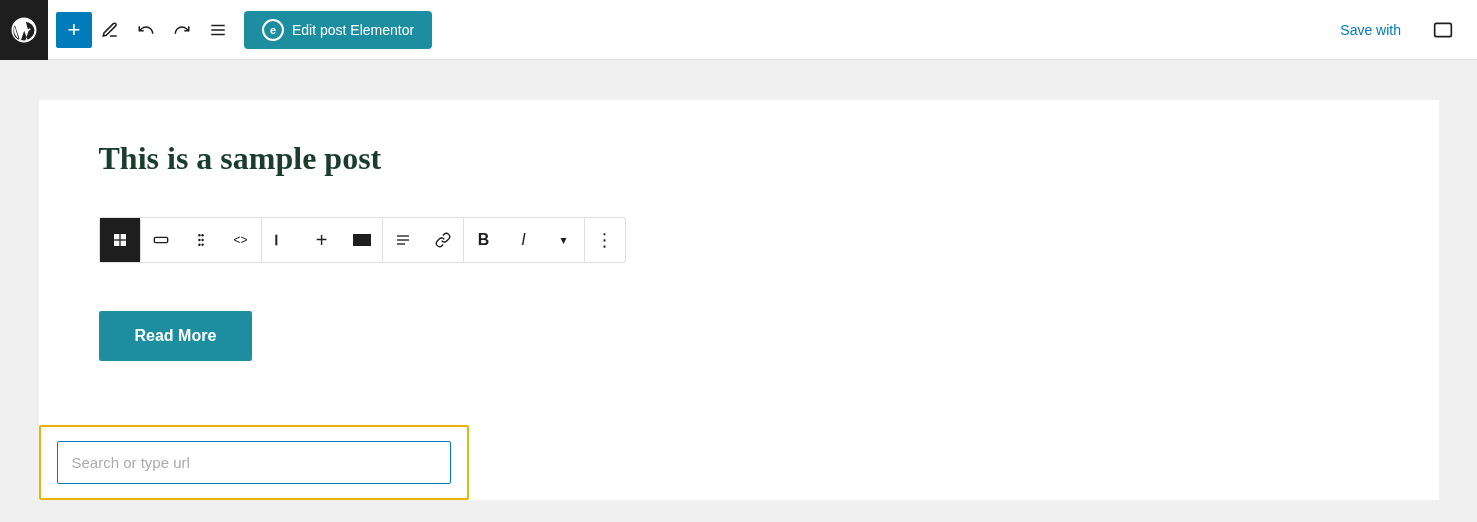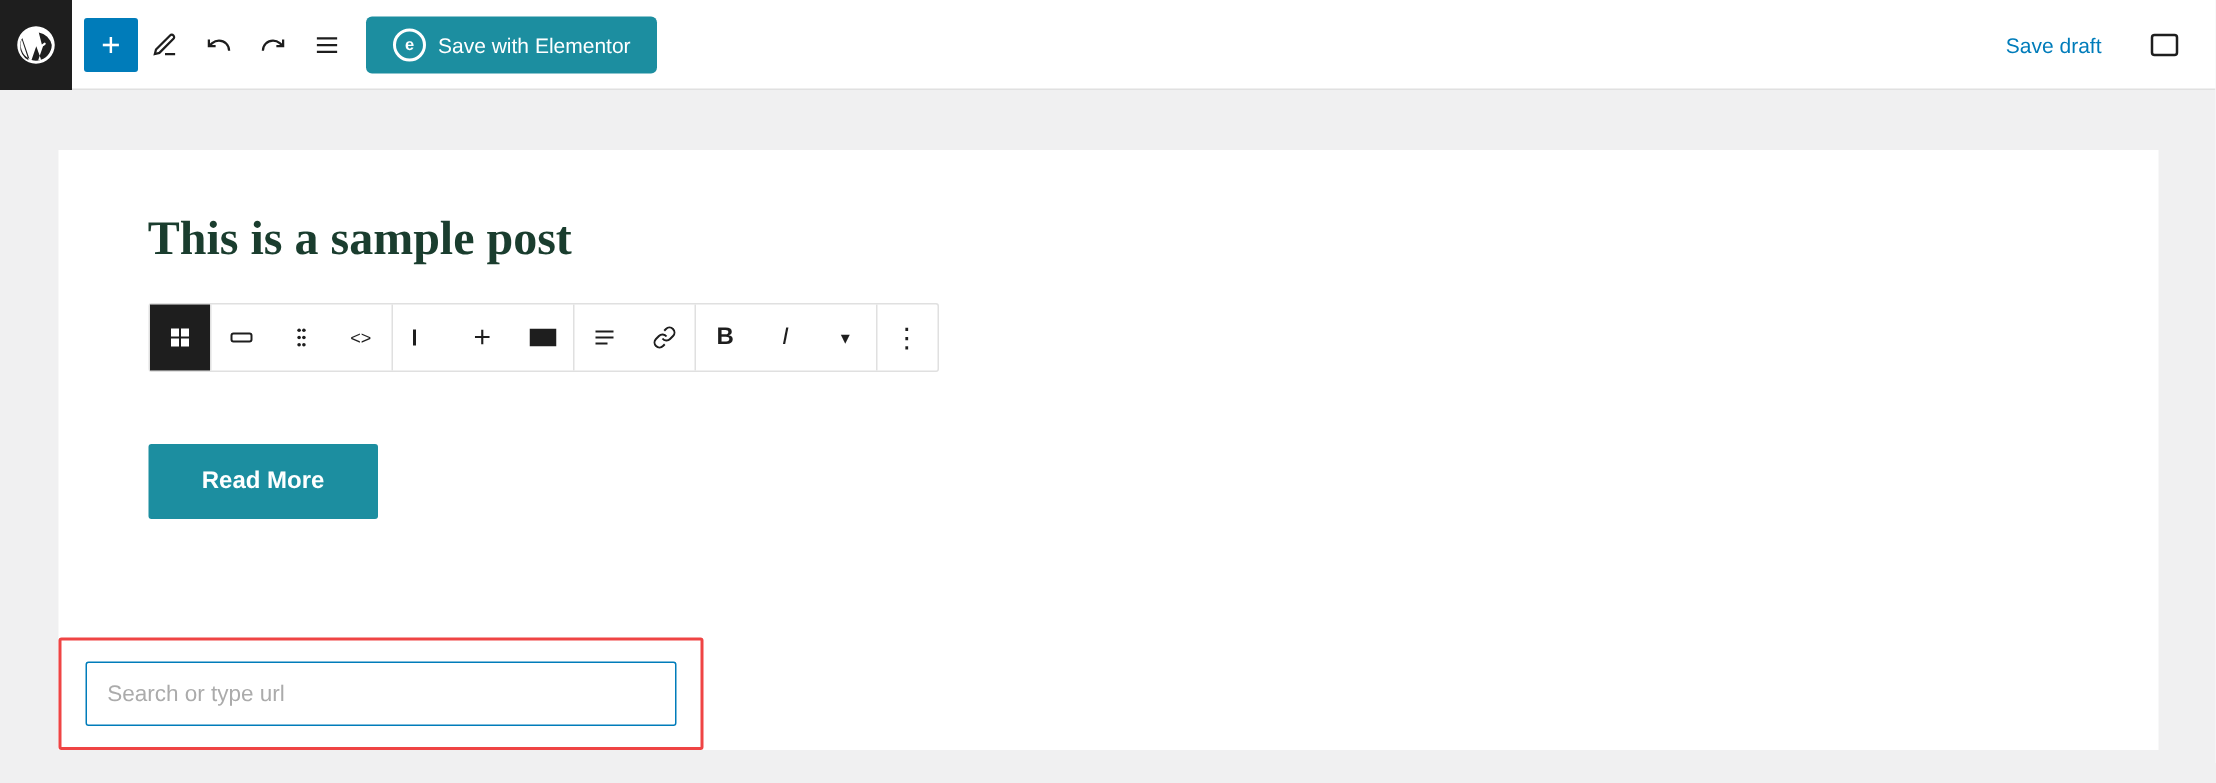--- a/index.html
+++ b/index.html
@@ -130,21 +130,21 @@
       max-width: 1400px;
       min-height: 400px;
       padding: 40px 60px 60px 60px;
       position: relative;
     }
 
     .post-title {
       font-size: 32px;
       font-weight: 700;
       color: #1a3d2e;
-      margin-bottom: 25px;
+      margin-bottom: 40px;
       font-family: Georgia, serif;
     }
 
     
     .block-toolbar {
       display: flex;
       align-items: center;
       border: 1px solid #e0e0e0;
       border-radius: 2px;
       background: #fff;
@@ -204,21 +204,21 @@
       display: inline-block;
       margin-top: 36px;
     }
 
     
     .url-popup {
       position: absolute;
       bottom: 0;
       left: 0;
       background: #fff;
-      border: 2px solid #ef4444;
+      border: 2px solid #eab308;
       border-radius: 2px;
       padding: 14px 16px;
       width: 430px;
       z-index: 100;
     }
 
     .url-input {
       width: 100%;
       border: 1.5px solid #007cba;
       border-radius: 2px;
@@ -270,25 +270,25 @@
       <line x1="3" y1="6" x2="21" y2="6"></line>
         <line x1="3" y1="12" x2="21" y2="12"></line>
         <line x1="3" y1="18" x2="21" y2="18"></line>
     </svg>
   </button>
 
   <button class="edit-elementor-btn">
     <div class="elementor-icon-circle">
       <span>e</span>
     </div>
-    <span>Save with Elementor</span>
+    <span>Edit post Elementor</span>
   </button>
 
   <div class="toolbar-right">
-    <button class="save-draft-btn">Save draft</button>
+    <button class="save-draft-btn">Save with</button>
     <button class="preview-btn toolbar-btn">
       <svg width="20" height="20" viewBox="0 0 24 24" fill="none" stroke="currentColor" stroke-width="2">
         <rect x="2" y="4" width="20" height="16" rx="2"></rect>
       </svg>
     </button>
   </div>
 </div>
 
 <div class="content-area">
   <div class="editor-canvas">

